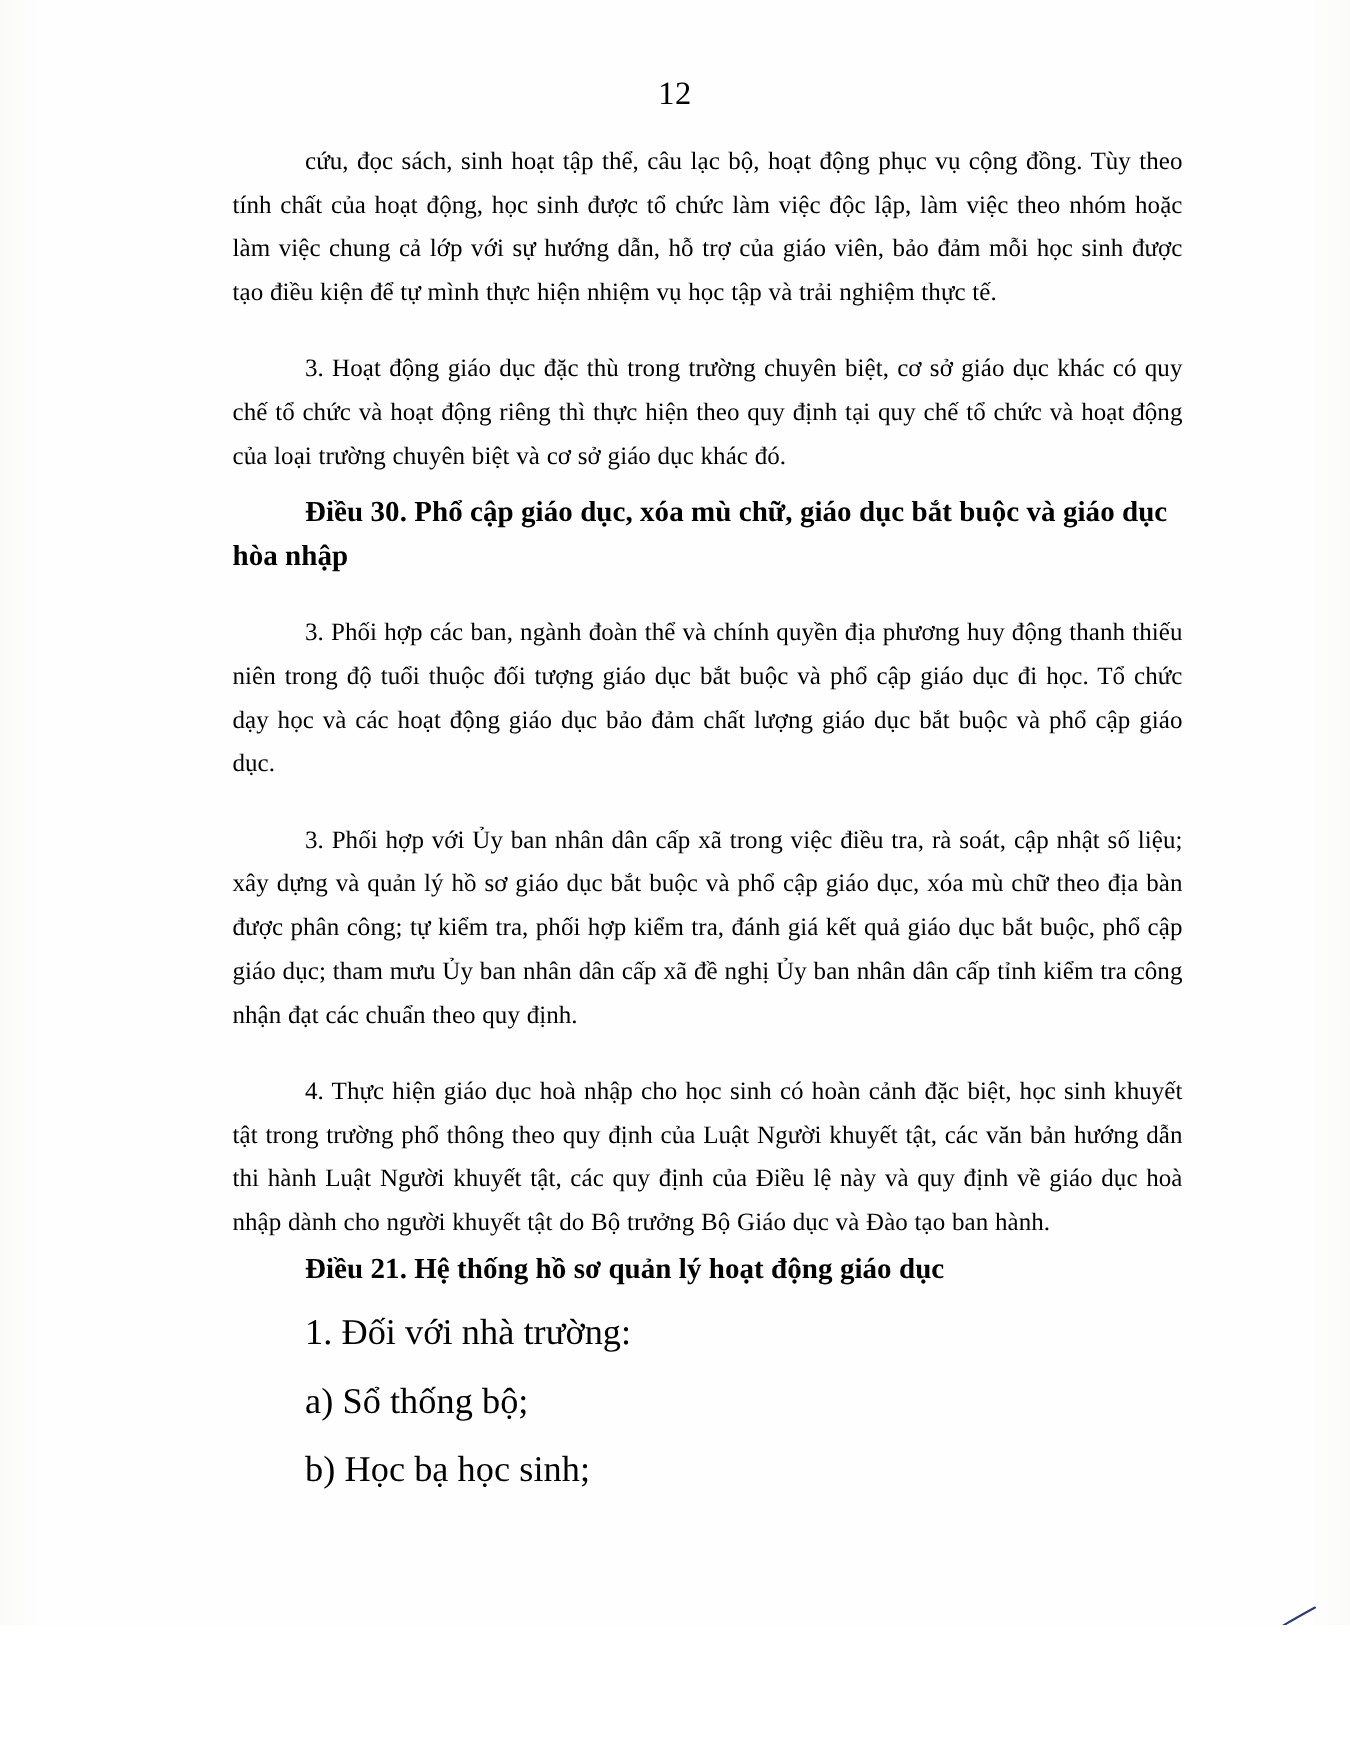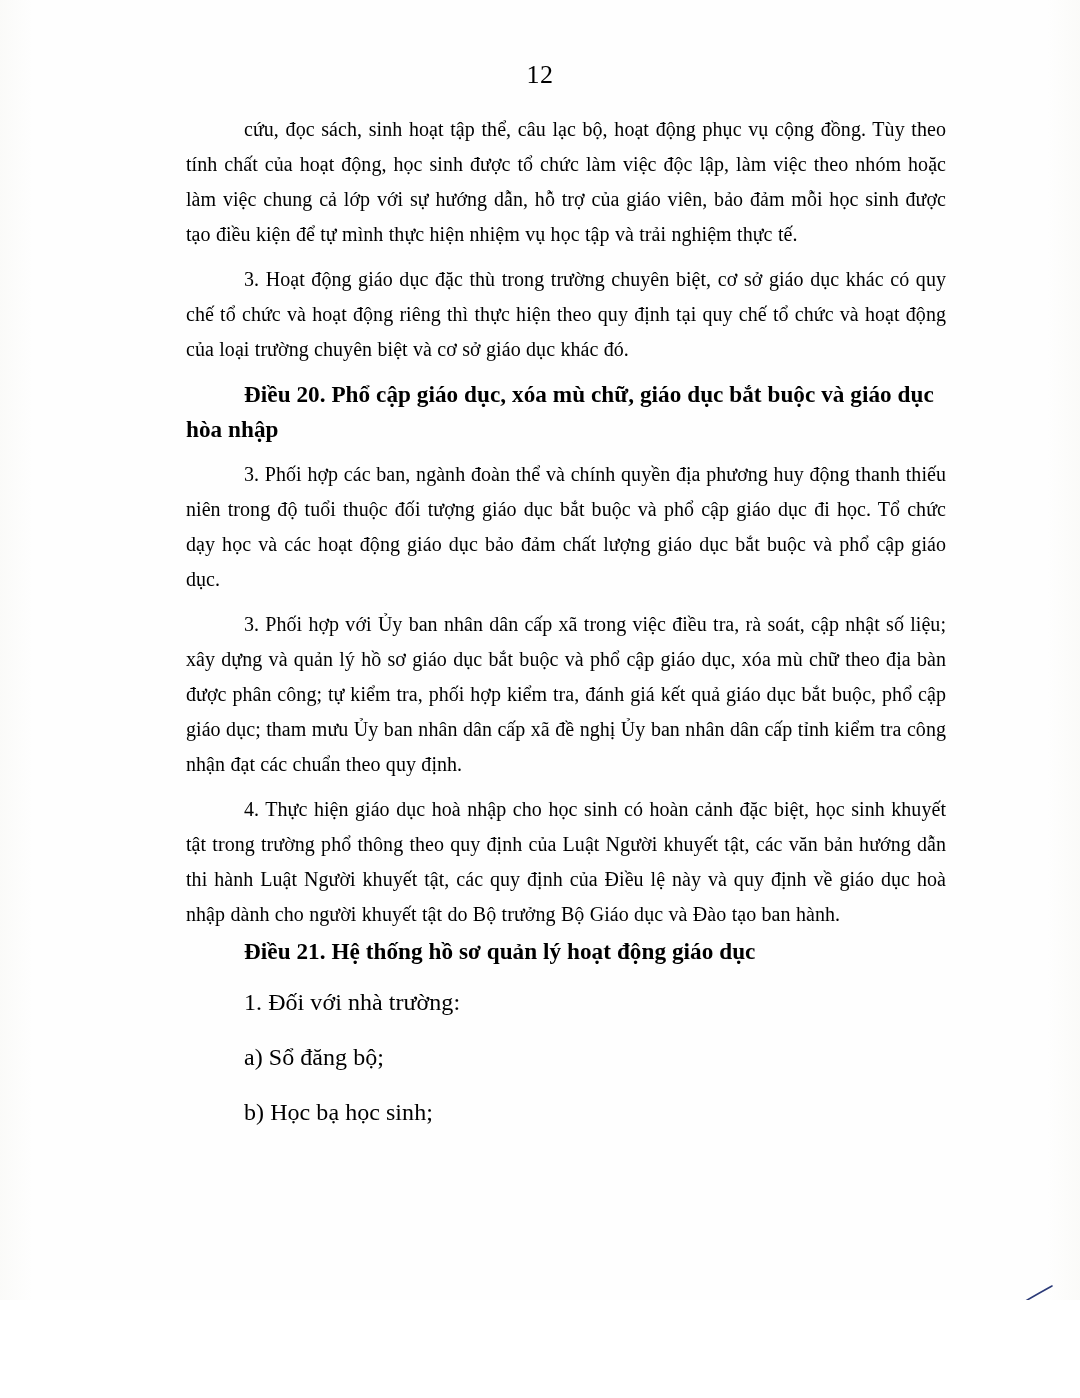--- a/index.html
+++ b/index.html
@@ -69,28 +69,28 @@
     margin-top: 10px;
     margin-bottom: 8px;
   }
   p.heading.h21 {
     margin-top: 0;
     margin-bottom: 6px;
   }
   p.listitem {
     margin: 0;
     padding: 11px 0 11px 0;
-    font-size: 24px;
+    font-size: 29px;
     line-height: 33px;
     text-indent: 58px;
     text-align: justify;
     letter-spacing: 0.05px;
   }
   p.gap-before {
-    margin-top: 10px;
+    margin-top: 26px;
   }
   
   .signature {
     position: absolute;
     left: 930px;
     top: 1282px;
     width: 130px;
     height: 70px;
   }
   .bottom-artifact {
@@ -119,34 +119,34 @@
   <div class="scan-tint"></div>
 
   <div class="page-number">12</div>
 
   <div class="content">
 
     <p class="para indent">cứu, đọc sách, sinh hoạt tập thể, câu lạc bộ, hoạt động phục vụ cộng đồng. Tùy theo tính chất của hoạt động, học sinh được tổ chức làm việc độc lập, làm việc theo nhóm hoặc làm việc chung cả lớp với sự hướng dẫn, hỗ trợ của giáo viên, bảo đảm mỗi học sinh được tạo điều kiện để tự mình thực hiện nhiệm vụ học tập và trải nghiệm thực tế.</p>
 
     <p class="para indent gap-before">3. Hoạt động giáo dục đặc thù trong trường chuyên biệt, cơ sở giáo dục khác có quy chế tổ chức và hoạt động riêng thì thực hiện theo quy định tại quy chế tổ chức và hoạt động của loại trường chuyên biệt và cơ sở giáo dục khác đó.</p>
 
-    <p class="heading h20">Điều 20. Phổ cập giáo dục, xóa mù chữ, giáo dục bắt buộc và giáo dục hòa nhập</p>
+    <p class="heading h20">Điều 30. Phổ cập giáo dục, xóa mù chữ, giáo dục bắt buộc và giáo dục hòa nhập</p>
 
 
     <p class="para indent gap-before">3. Phối hợp các ban, ngành đoàn thể và chính quyền địa phương huy động thanh thiếu niên trong độ tuổi thuộc đối tượng giáo dục bắt buộc và phổ cập giáo dục đi học. Tổ chức dạy học và các hoạt động giáo dục bảo đảm chất lượng giáo dục bắt buộc và phổ cập giáo dục.</p>
 
     <p class="para indent gap-before">3. Phối hợp với Ủy ban nhân dân cấp xã trong việc điều tra, rà soát, cập nhật số liệu; xây dựng và quản lý hồ sơ giáo dục bắt buộc và phổ cập giáo dục, xóa mù chữ theo địa bàn được phân công; tự kiểm tra, phối hợp kiểm tra, đánh giá kết quả giáo dục bắt buộc, phổ cập giáo dục; tham mưu Ủy ban nhân dân cấp xã đề nghị Ủy ban nhân dân cấp tỉnh kiểm tra công nhận đạt các chuẩn theo quy định.</p>
 
     <p class="para indent gap-before">4. Thực hiện giáo dục hoà nhập cho học sinh có hoàn cảnh đặc biệt, học sinh khuyết tật trong trường phổ thông theo quy định của Luật Người khuyết tật, các văn bản hướng dẫn thi hành Luật Người khuyết tật, các quy định của Điều lệ này và quy định về giáo dục hoà nhập dành cho người khuyết tật do Bộ trưởng Bộ Giáo dục và Đào tạo ban hành.</p>
 
     <p class="heading h21">Điều 21. Hệ thống hồ sơ quản lý hoạt động giáo dục</p>
 
     <p class="listitem">1. Đối với nhà trường:</p>
 
-    <p class="listitem">a) Sổ đăng bộ;</p>
+    <p class="listitem">a) Sổ thống bộ;</p>
 
     <p class="listitem">b) Học bạ học sinh;</p>
 
   </div>
 
   <svg class="signature" viewBox="0 0 130 70">
     <path d="M122 4 C 100 16, 70 34, 44 50" stroke="#2b3a78" stroke-width="1.6" fill="none" stroke-linecap="round"></path>
     <path d="M62 40 C 63 36, 65 33, 67 32 C 69 31, 70 33, 69 37
              C 68 43, 64 50, 57 55 C 51 59, 45 60, 41 57
              C 38 55, 39 52, 43 51 C 47 50, 52 52, 56 55" stroke="#1d2b86" stroke-width="4.2" fill="none" stroke-linecap="round" stroke-linejoin="round"></path>

